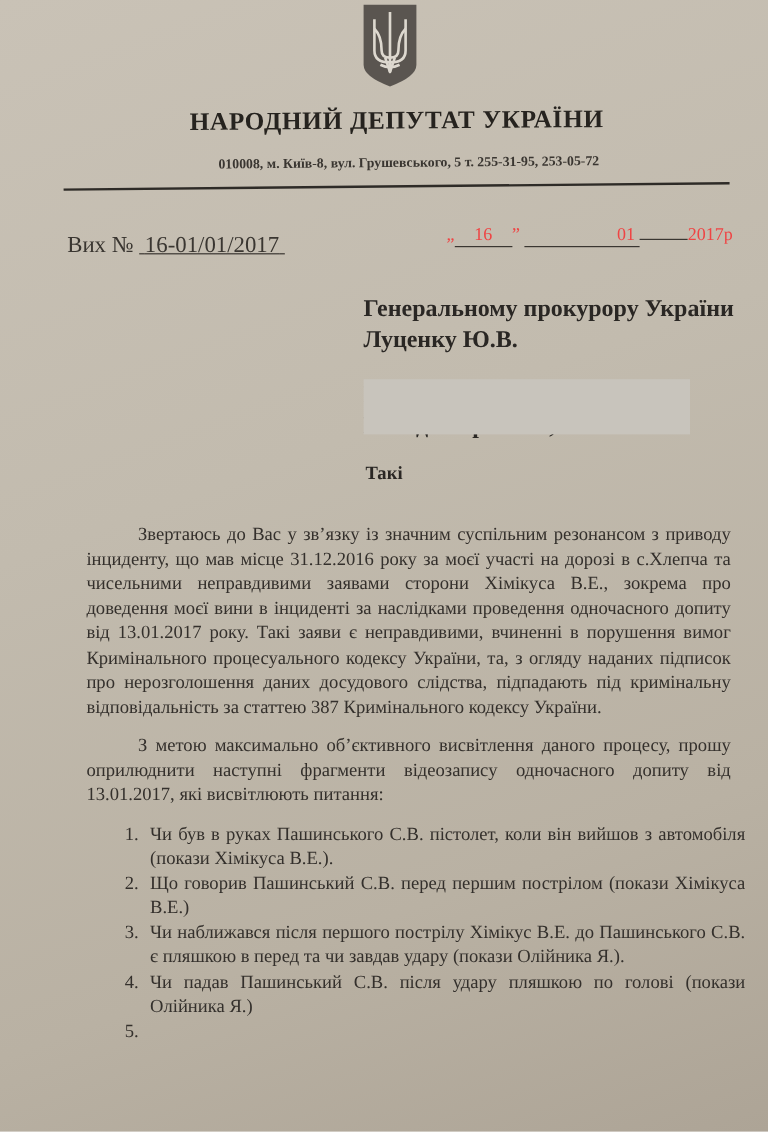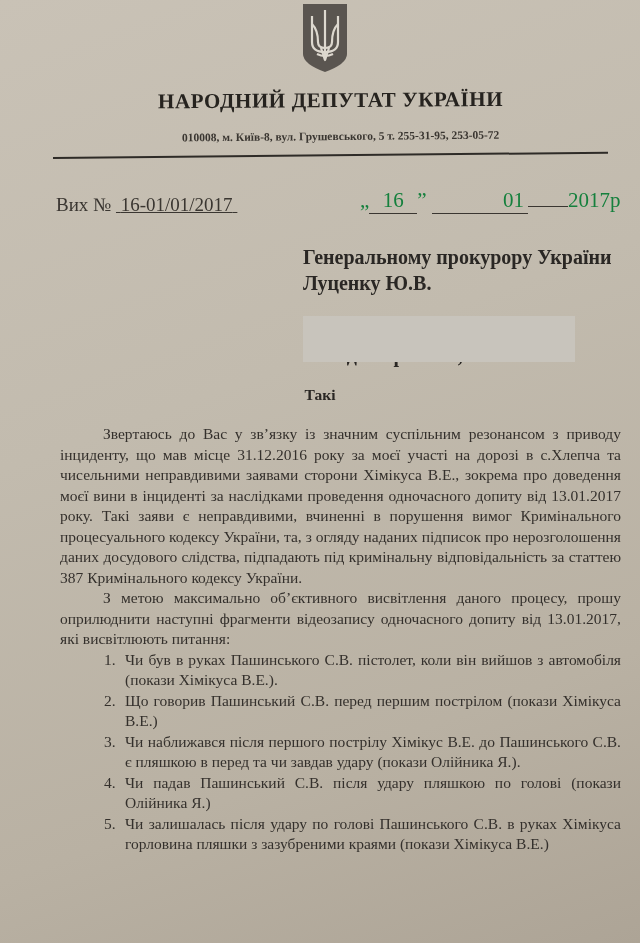--- a/index.html
+++ b/index.html
@@ -27,41 +27,41 @@
   }
   .rule {
     position: absolute; left: 53px; top: 157px; width: 555px; height: 2px;
     background: #2e2b27; transform: rotate(-0.55deg); transform-origin: left center;
   }
   .outgoing {
     position: absolute; left: 56px; top: 194px; font-size: 19px; color: #3a3631; white-space: nowrap;
   }
   .outgoing .u { text-decoration: underline; }
   .date {
-    position: absolute; left: 360px; top: 188px; font-size: 21px; color: #15803d; white-space: nowrap;
+    position: absolute; left: 372px; top: 188px; font-size: 15px; color: #ef4444; white-space: nowrap;
   }
   .date .blank { display: inline-block; border-bottom: 1px solid #3a3631; text-align: center; }
   .addressee {
     position: absolute; left: 303px; top: 244px;
     font-size: 20px; font-weight: bold; line-height: 26px; color: #2a2724;
   }
   .addressee .sender { margin-top: 20px; }
   .redacted {
     position: absolute; left: 303px; top: 316px; width: 272px; height: 46px;
     background: #c8c4bc; filter: blur(0.6px);
   }
   .doc-title {
     position: absolute; left: 0; width: 640px; top: 386px; text-align: center;
     font-size: 15.5px; font-weight: bold; color: #2a2724;
   }
   .body {
     position: absolute; left: 60px; top: 424px; width: 561px;
     font-size: 15.5px; line-height: 20.5px; text-align: justify; color: #34302c;
   }
-  .body p { margin: 0; text-indent: 43px; }
+  .body p { margin: 12px; text-indent: 43px; }
   .body ol { margin: 0; padding-left: 0; list-style: none; }
   .body li { position: relative; padding-left: 65px; }
   .body li .num { position: absolute; left: 44px; top: 0; }
 </style>
 </head>
 <body>
 
 <div class="page">
 
   <svg class="emblem" viewBox="0 0 48 72">
@@ -100,17 +100,17 @@
   <div class="doc-title">Такі</div>
 
   <div class="body">
     <p>Звертаюсь до Вас у зв’язку із значним суспільним резонансом з приводу інциденту, що мав місце 31.12.2016 року за моєї участі на дорозі в с.Хлепча та чисельними неправдивими заявами сторони Хімікуса В.Е., зокрема про доведення моєї вини в інциденті за наслідками проведення одночасного допиту від 13.01.2017 року. Такі заяви є неправдивими, вчиненні в порушення вимог Кримінального процесуального кодексу України, та, з огляду наданих підписок про нерозголошення даних досудового слідства, підпадають під кримінальну відповідальність за статтею 387 Кримінального кодексу України.</p>
     <p>З метою максимально об’єктивного висвітлення даного процесу, прошу оприлюднити наступні фрагменти відеозапису одночасного допиту від 13.01.2017, які висвітлюють питання:</p>
     <ol>
       <li><span class="num">1.</span><span>Чи був в руках Пашинського С.В. пістолет, коли він вийшов з автомобіля (покази Хімікуса В.Е.).</span></li>
       <li><span class="num">2.</span><span>Що говорив Пашинський С.В. перед першим пострілом (покази Хімікуса В.Е.)</span></li>
       <li><span class="num">3.</span><span>Чи наближався після першого пострілу Хімікус В.Е. до Пашинського С.В. є пляшкою в перед та чи завдав удару (покази Олійника Я.).</span></li>
       <li><span class="num">4.</span><span>Чи падав Пашинський С.В. після удару пляшкою по голові (покази Олійника Я.)</span></li>
-      <li><span class="num">5.</span><span>Чи залишалась після удару по голові Пашинського С.В. в руках Хімікуса горловина пляшки з зазубреними краями (покази Хімікуса В.Е.)</span></li>
+      <li><span class="num">5.</span></li>
     </ol>
   </div>
 
 </div>
 
 </body></html>

